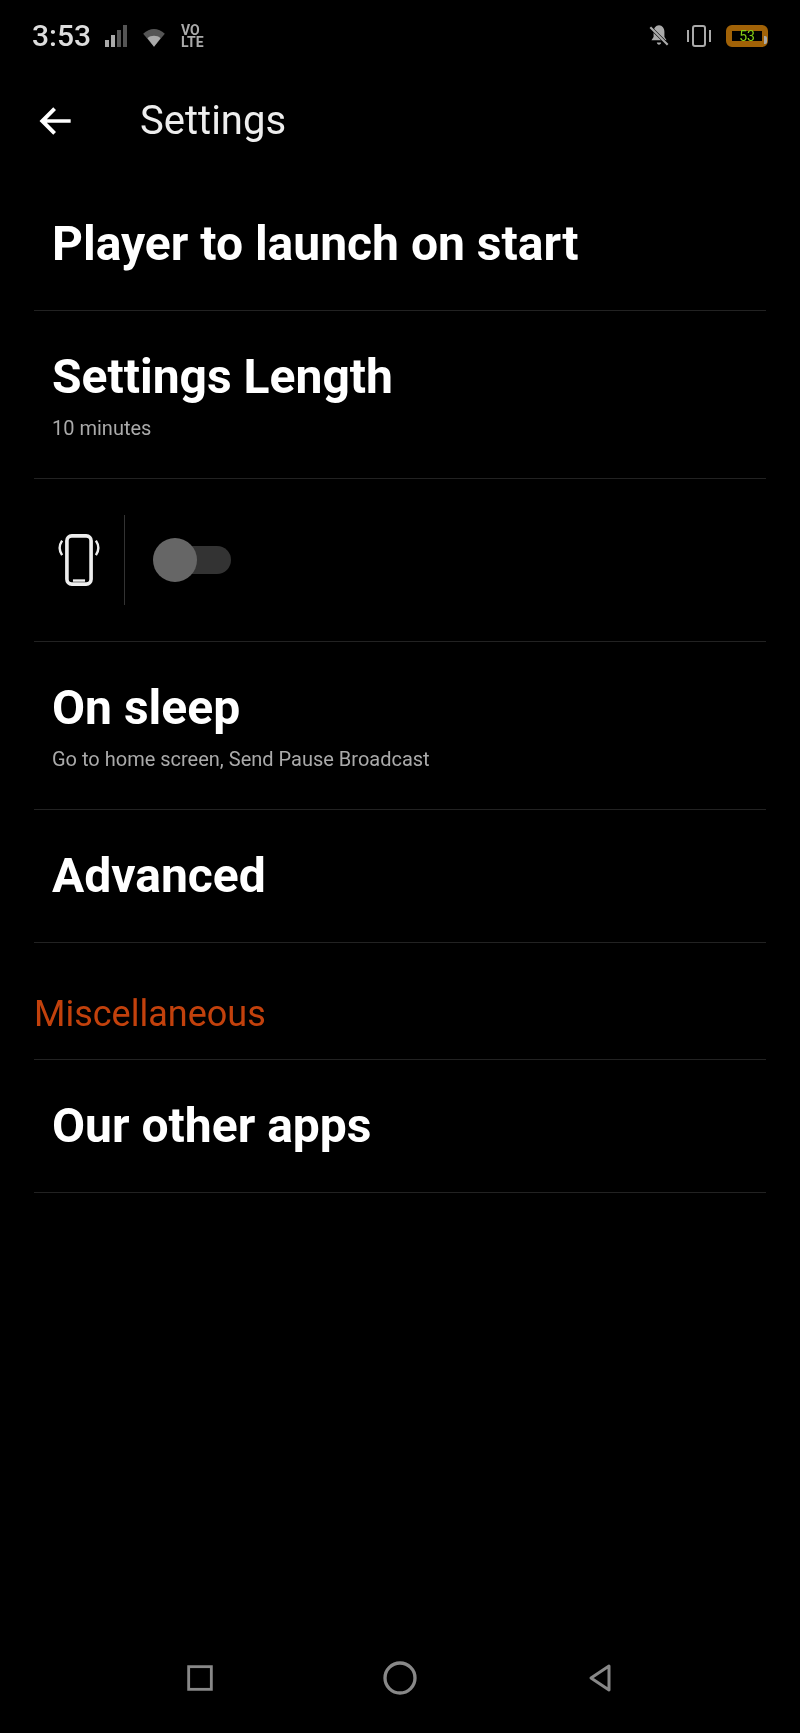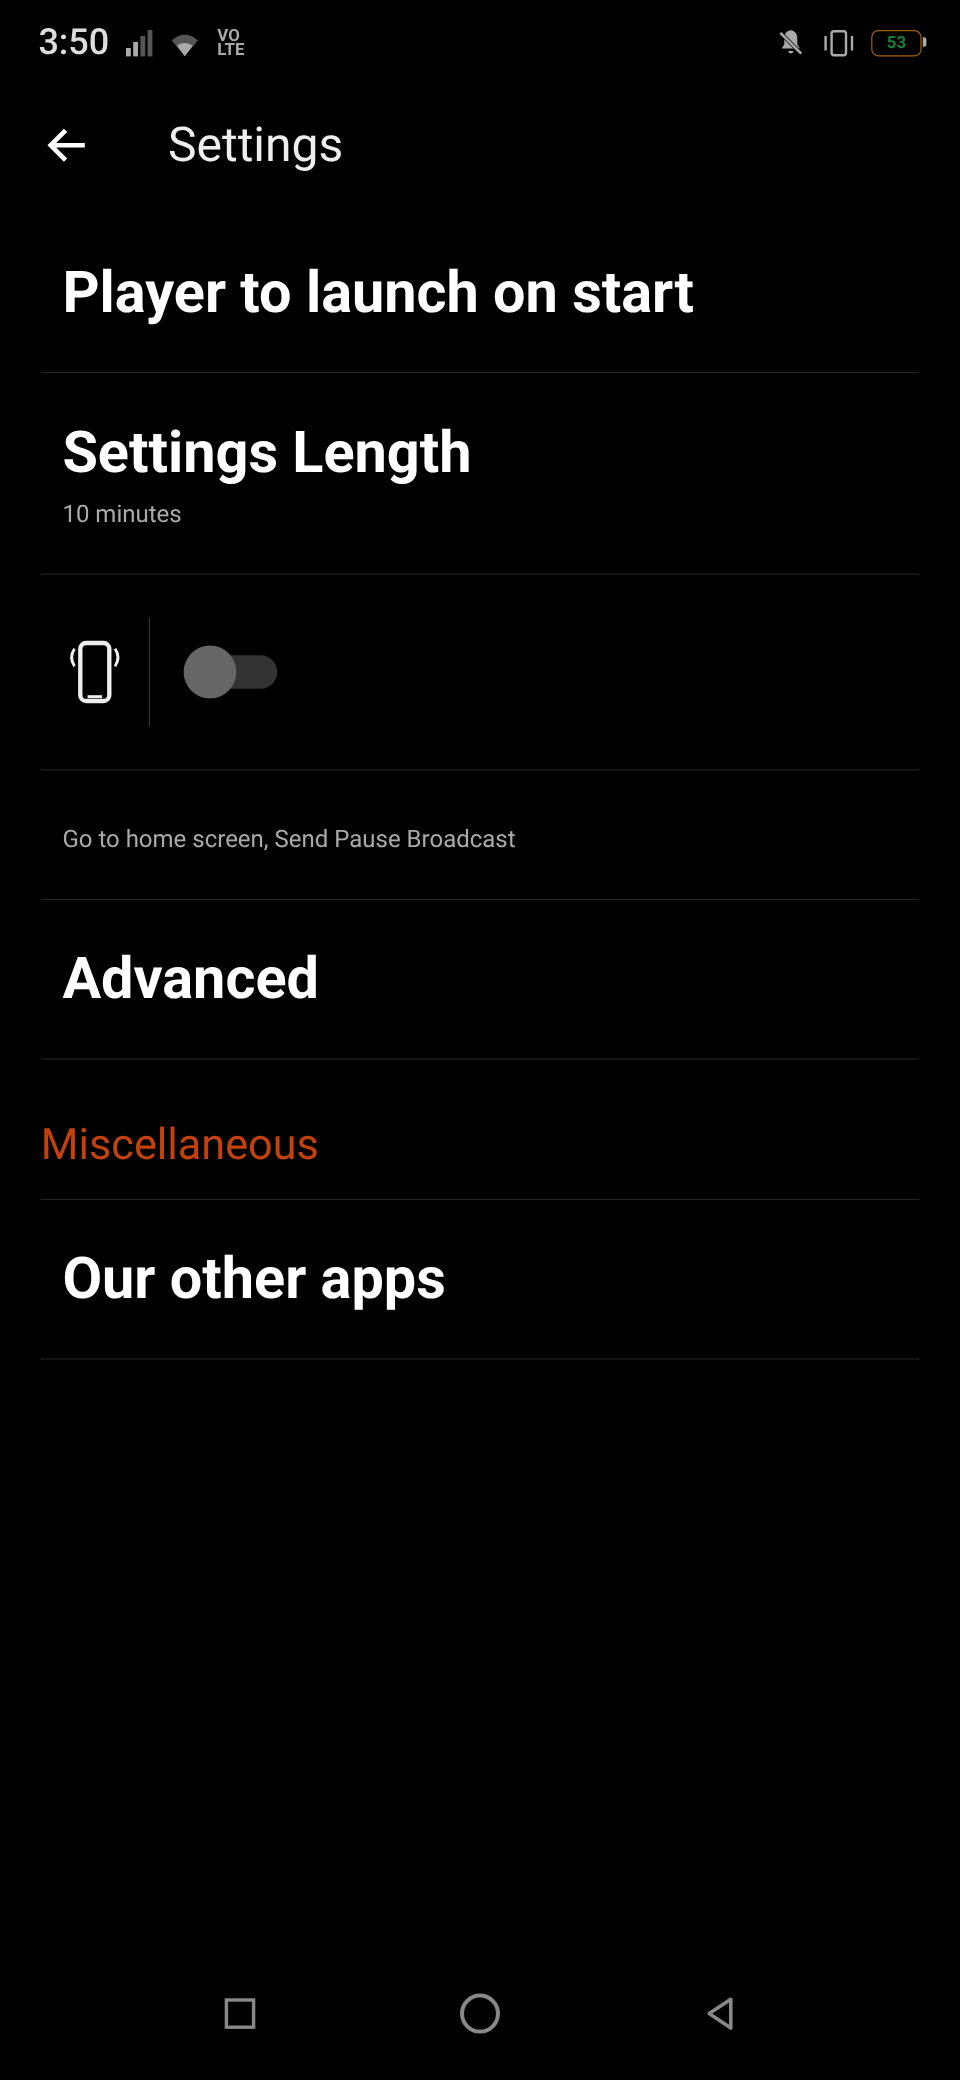--- a/index.html
+++ b/index.html
@@ -56,28 +56,28 @@
   .volte {
     font-size: 14px;
     line-height: 12px;
     font-weight: 700;
     color: #aaa;
   }
   .bell-icon svg, .vibrate-icon svg { display:block; }
   .battery {
     width: 42px;
     height: 22px;
-    border: 1px solid #a16207;
+    border: 6px solid #a16207;
     border-radius: 6px;
     display: flex;
     align-items: center;
     justify-content: center;
     font-size: 14px;
-    font-weight: 700;
-    color: #15803d;
+    font-weight: 400;
+    color: #84cc16;
     position: relative;
   }
   .battery::after{
     content:"";
     position:absolute;
     right:-5px;
     top:5px;
     width:3px;
     height:8px;
     background:#aaa;
@@ -177,21 +177,21 @@
     display: flex;
     align-items: center;
     justify-content: center;
   }
 </style>
 </head>
 <body>
 
 <div class="status-bar">
   <div class="status-left">
-    <span class="time">3:50</span>
+    <span class="time">3:53</span>
     <span class="signal-bars">
       <span></span>
         <span></span>
         <span></span>
         <span></span>
     </span>
     <span class="wifi-icon">
       <svg width="26" height="22" viewBox="0 0 24 20">
           <path d="M12 20 L2 8 C8 2 16 2 22 8 Z" fill="#555"></path>
           <path d="M12 20 L6 12 C9 9 15 9 18 12 Z" fill="#aaa"></path>
@@ -254,20 +254,21 @@
     </div>
     <div class="toggle-wrap">
       <div class="toggle">
         <div class="toggle-knob"></div>
       </div>
     </div>
   </div>
 
   <div class="row">
     <div class="row-body">
+      <div class="row-title">On sleep</div>
       <div class="row-sub">Go to home screen, Send Pause Broadcast</div>
     </div>
   </div>
 
   <div class="row">
     <div class="row-body">
       <div class="row-title">Advanced</div>
     </div>
   </div>
 

